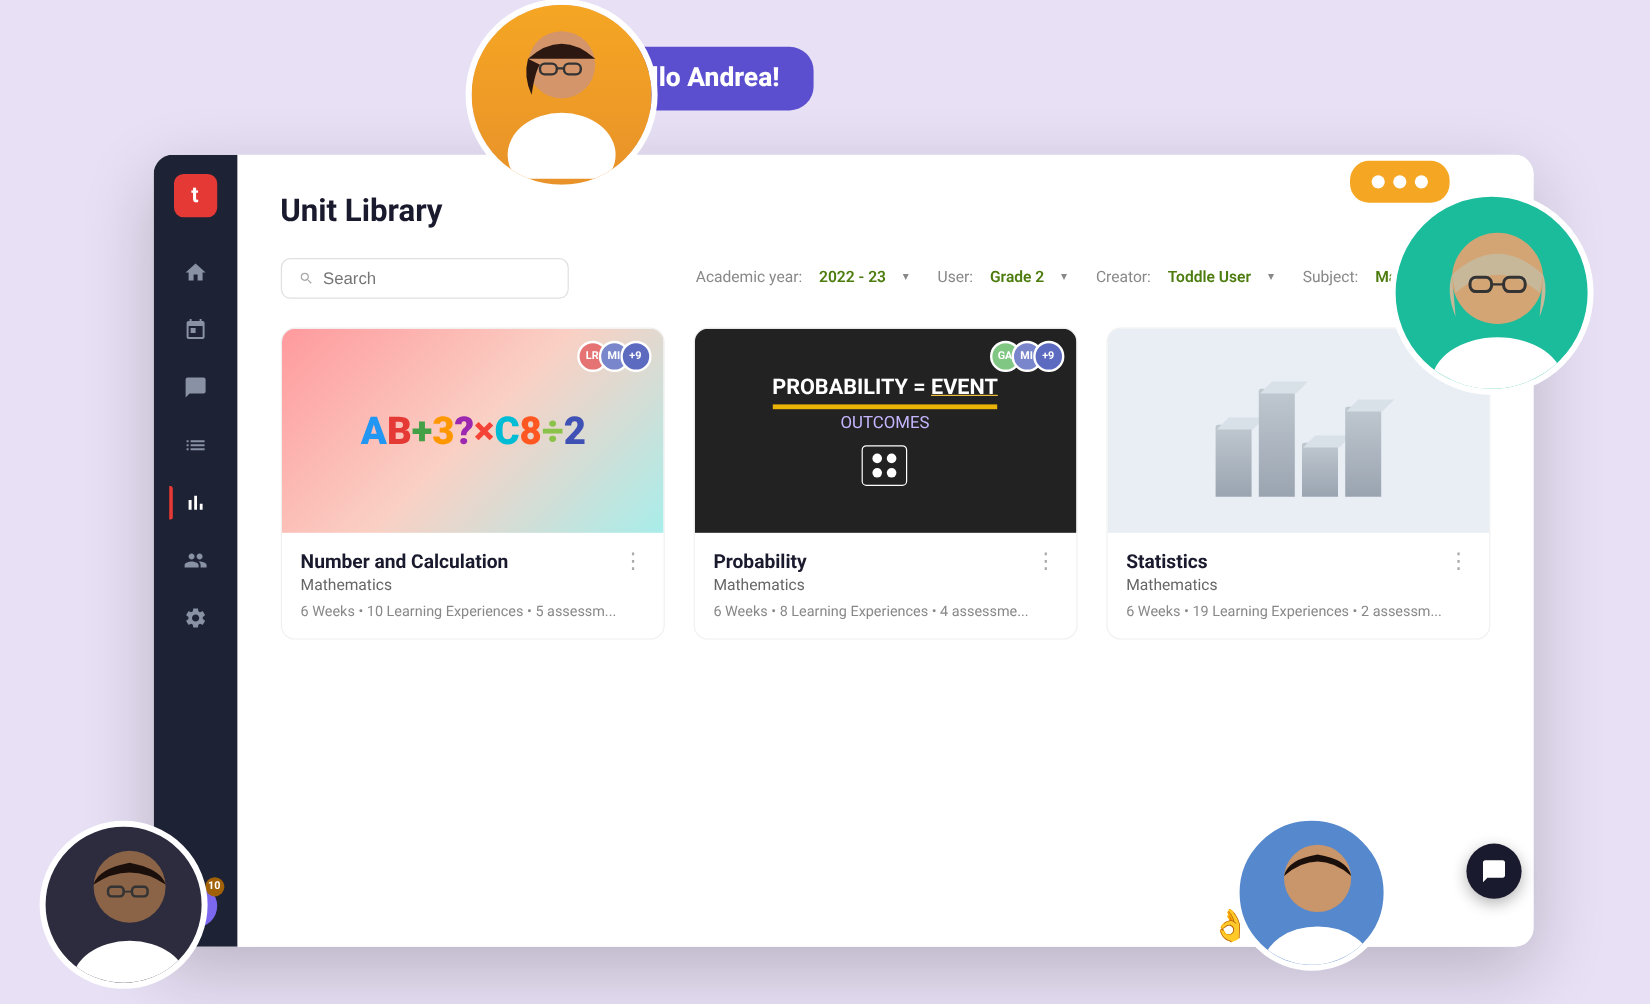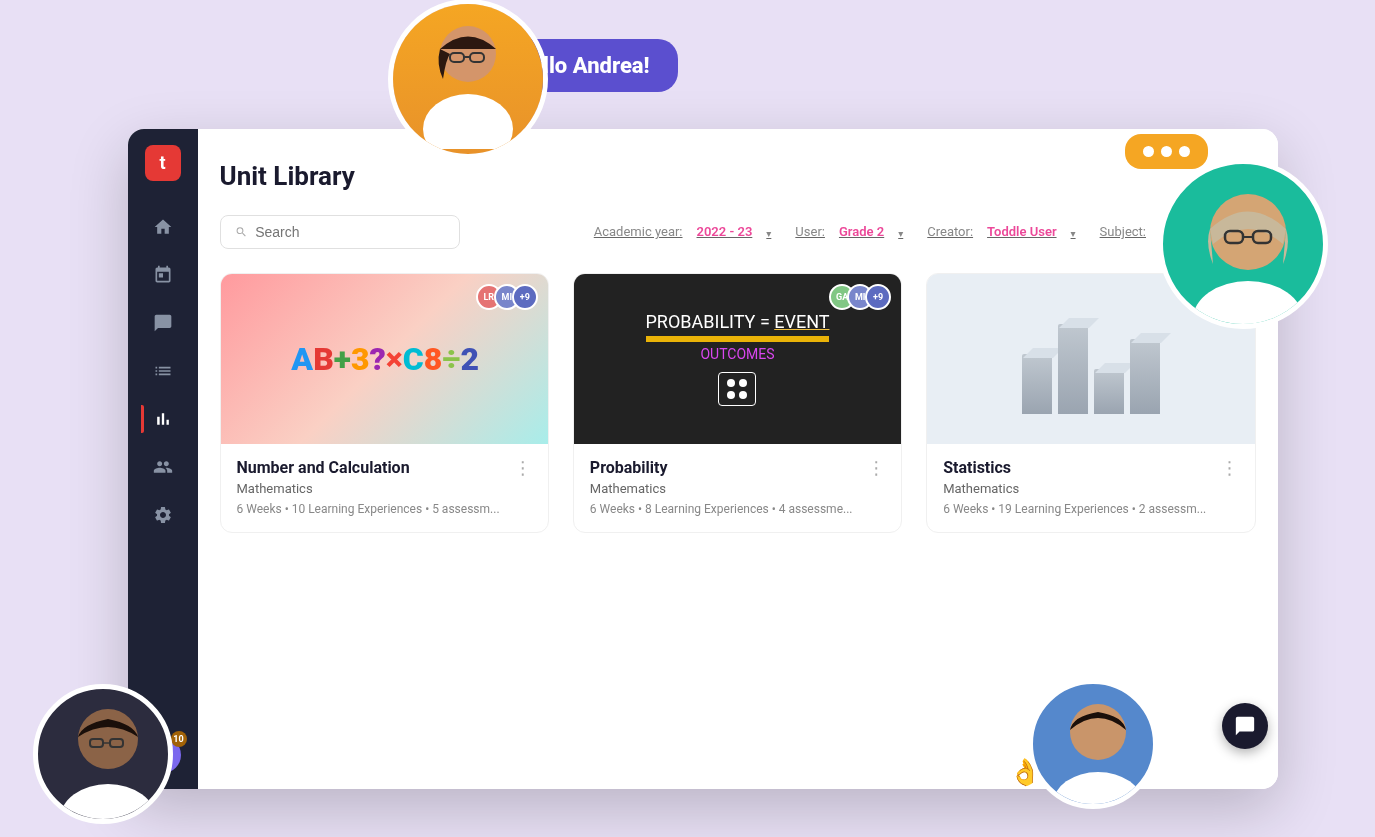--- a/index.html
+++ b/index.html
@@ -120,21 +120,21 @@
       border-radius: 50%;
       display: flex;
       align-items: center;
       justify-content: center;
     }
 
     
     .main-content {
       flex: 1;
       background: #fff;
-      padding: 32px 22px;
+      padding: 32px 36px;
       overflow-y: auto;
     }
 
     .page-title {
       font-size: 26px;
       font-weight: 700;
       color: #1a1a2e;
       margin-bottom: 24px;
     }
 
@@ -168,30 +168,29 @@
 
     .filter-group {
       display: flex;
       align-items: center;
       gap: 24px;
       margin-left: auto;
     }
 
     .filter-item {
       display: flex;
-      align-items: flex-end;
+      align-items: flex-start;
       gap: 14px;
       font-size: 13px;
       color: #666;
       cursor: pointer;
-      text-decoration: underline;
     }
 
     .filter-label { color: #888; }
-    .filter-value { font-weight: 600; color: #ec4899; }
+    .filter-value { font-weight: 600; color: #4d7c0f; }
 
     .filter-chevron {
       font-size: 10px;
       color: #888;
     }
 
     
     .units-count {
       font-size: 14px;
       font-weight: 600;
@@ -260,22 +259,22 @@
       justify-content: center;
     }
 
     .probability-text {
       color: #fff;
       text-align: center;
     }
 
     .probability-text .main-eq {
       font-size: 18px;
-      font-weight: 400;
-      border-bottom: 6px solid #eab308;
+      font-weight: 700;
+      border-bottom: 4px solid #eab308;
       padding-bottom: 4px;
       margin-bottom: 4px;
     }
 
     .card-image-3 {
       background: #e8eef4;
       display: flex;
       align-items: center;
       justify-content: center;
     }
@@ -561,21 +560,21 @@
             </div>
             <div class="card-subject">Mathematics</div>
             <div class="card-meta">6 Weeks • 10 Learning Experiences • 5 assessm...</div>
           </div>
         </div>
 
         <div class="unit-card">
           <div class="card-image card-image-2">
             <div class="probability-text">
               <div class="main-eq">PROBABILITY = <span style="text-decoration:underline;text-decoration-color:#f0c040;">EVENT</span></div>
-              <div style="color:#d946ef;font-size:14px;margin-top:4px;">OUTCOMES</div>
+              <div style="color:#c4b5fd;font-size:14px;margin-top:4px;">OUTCOMES</div>
               <div style="display:flex;gap:8px;margin-top:10px;justify-content:center;">
                 <div style="border:1px solid #fff;padding:6px 8px;border-radius:4px;display:grid;grid-template-columns:1fr 1fr;gap:4px;">
                   <span style="width:8px;height:8px;background:#fff;border-radius:50%;display:block;"></span>
                   <span style="width:8px;height:8px;background:#fff;border-radius:50%;display:block;"></span>
                   <span style="width:8px;height:8px;background:#fff;border-radius:50%;display:block;"></span>
                   <span style="width:8px;height:8px;background:#fff;border-radius:50%;display:block;"></span>
                 </div>
               </div>
             </div>
             <div class="card-avatars">

